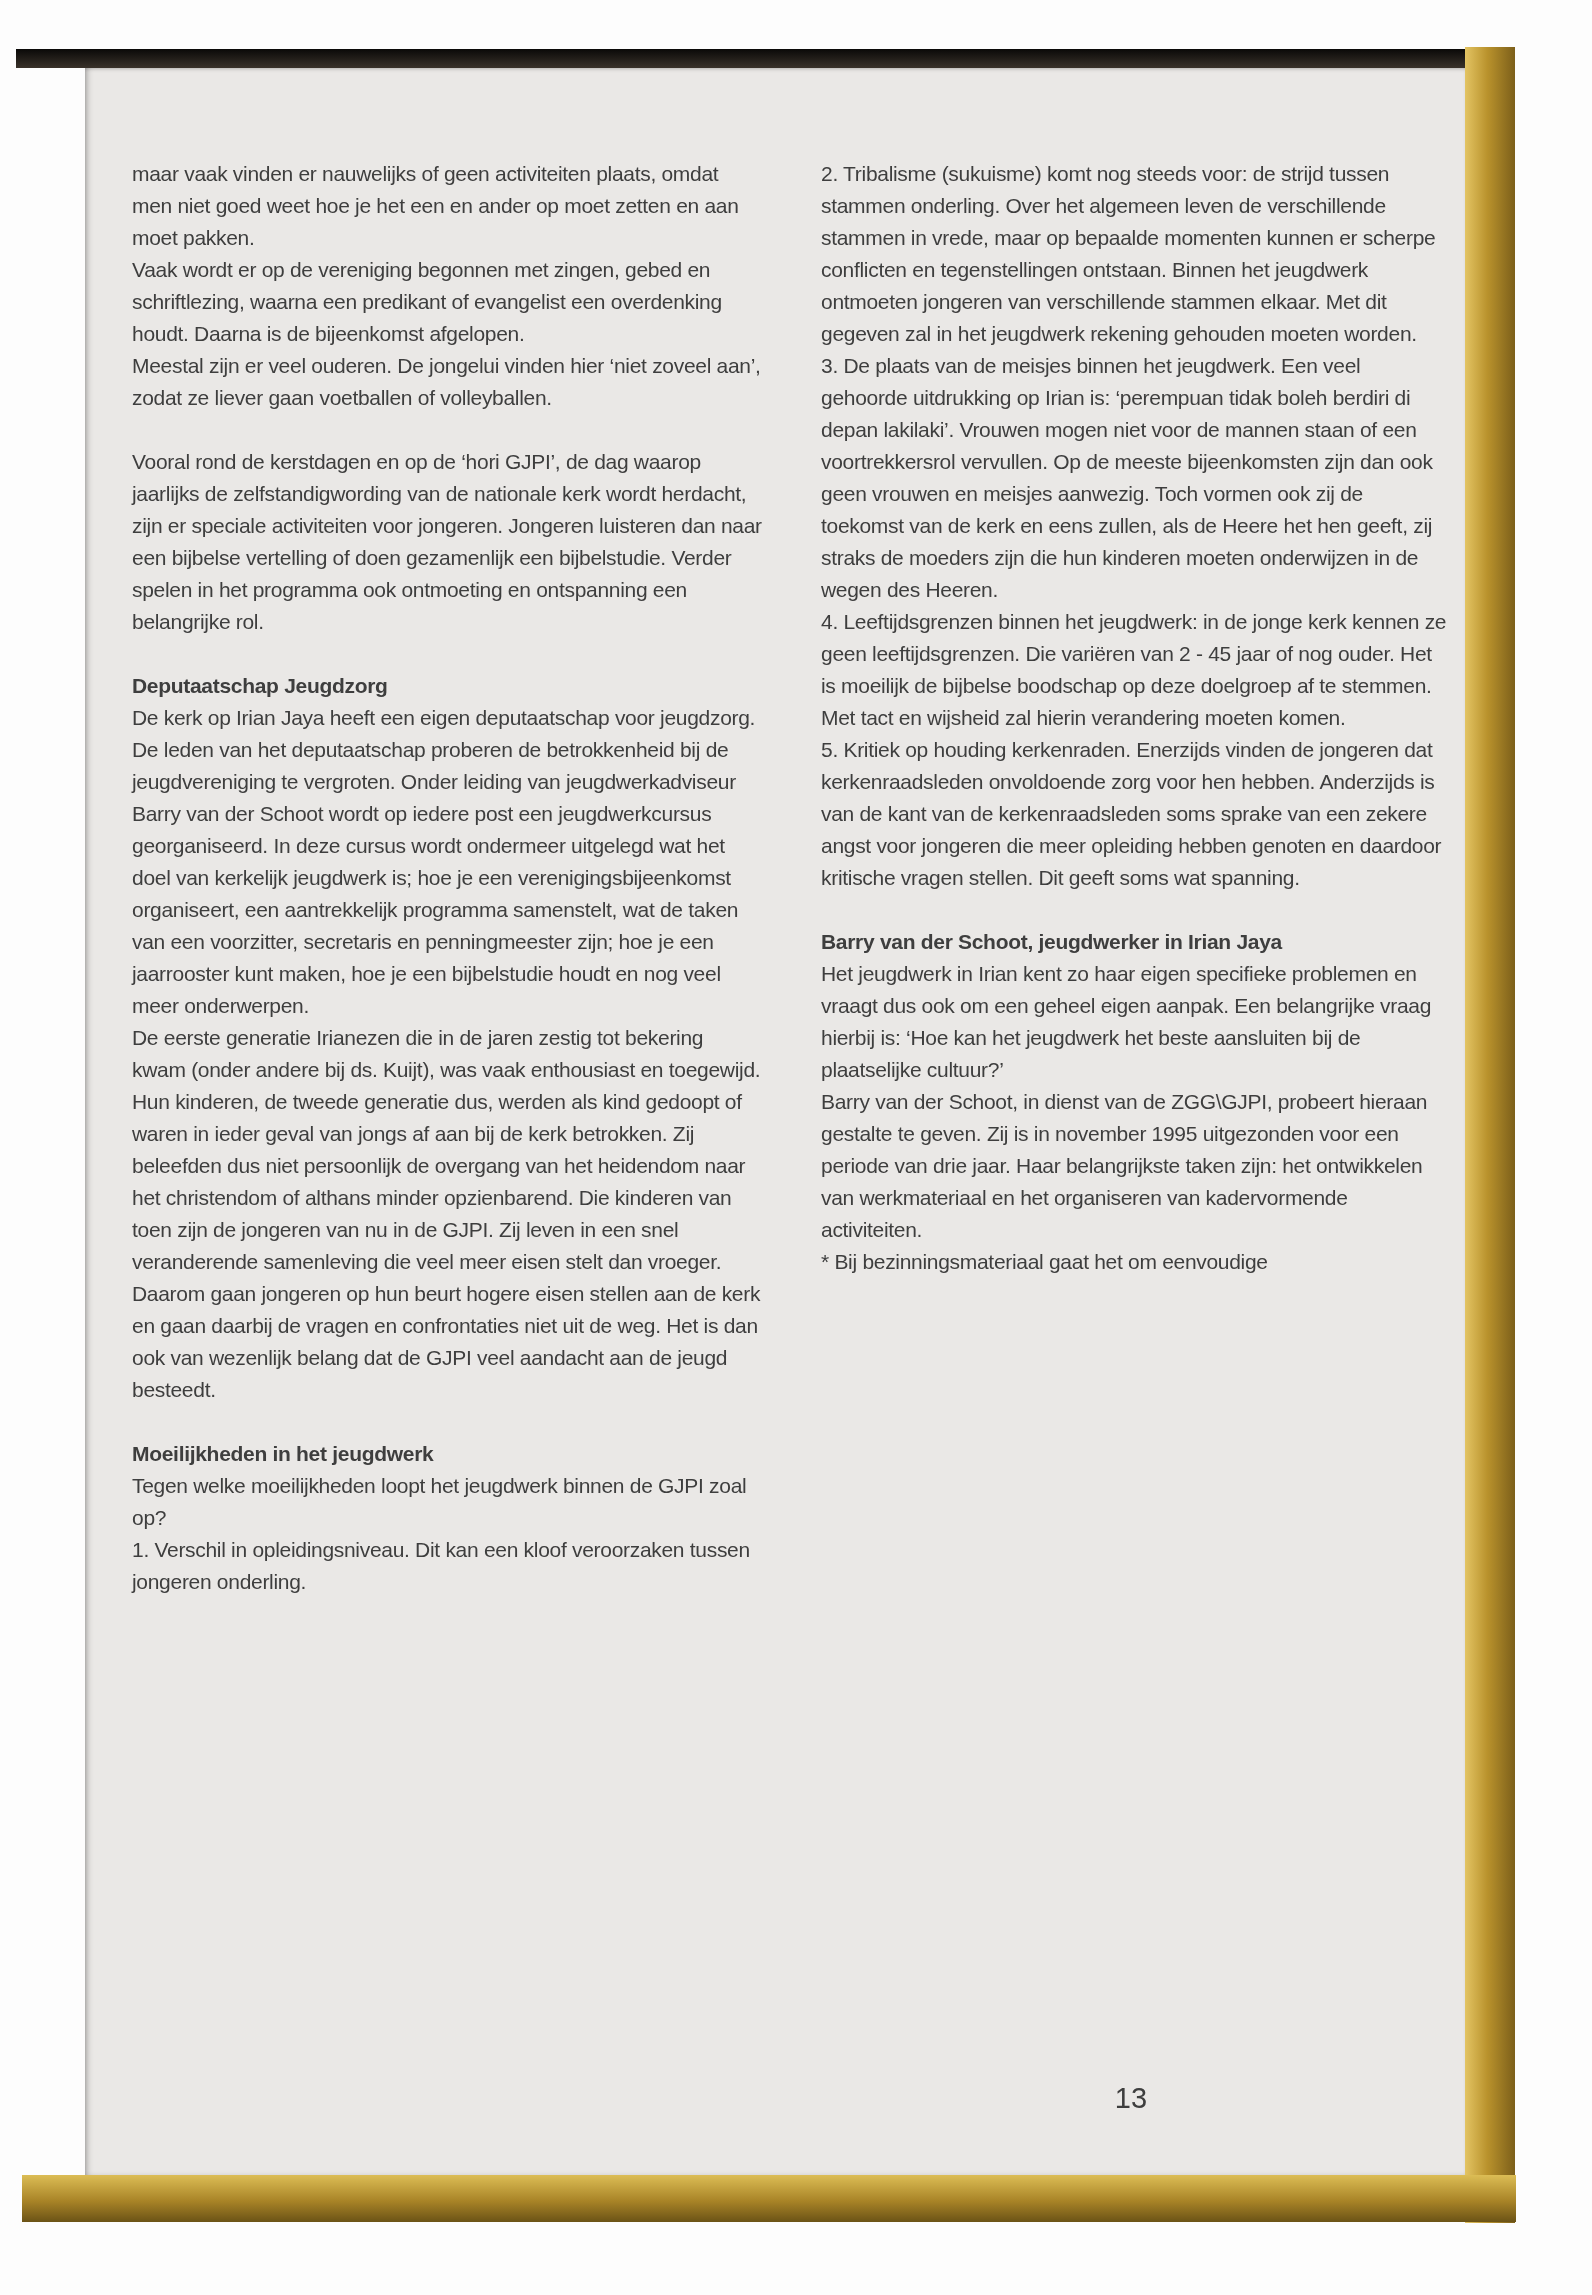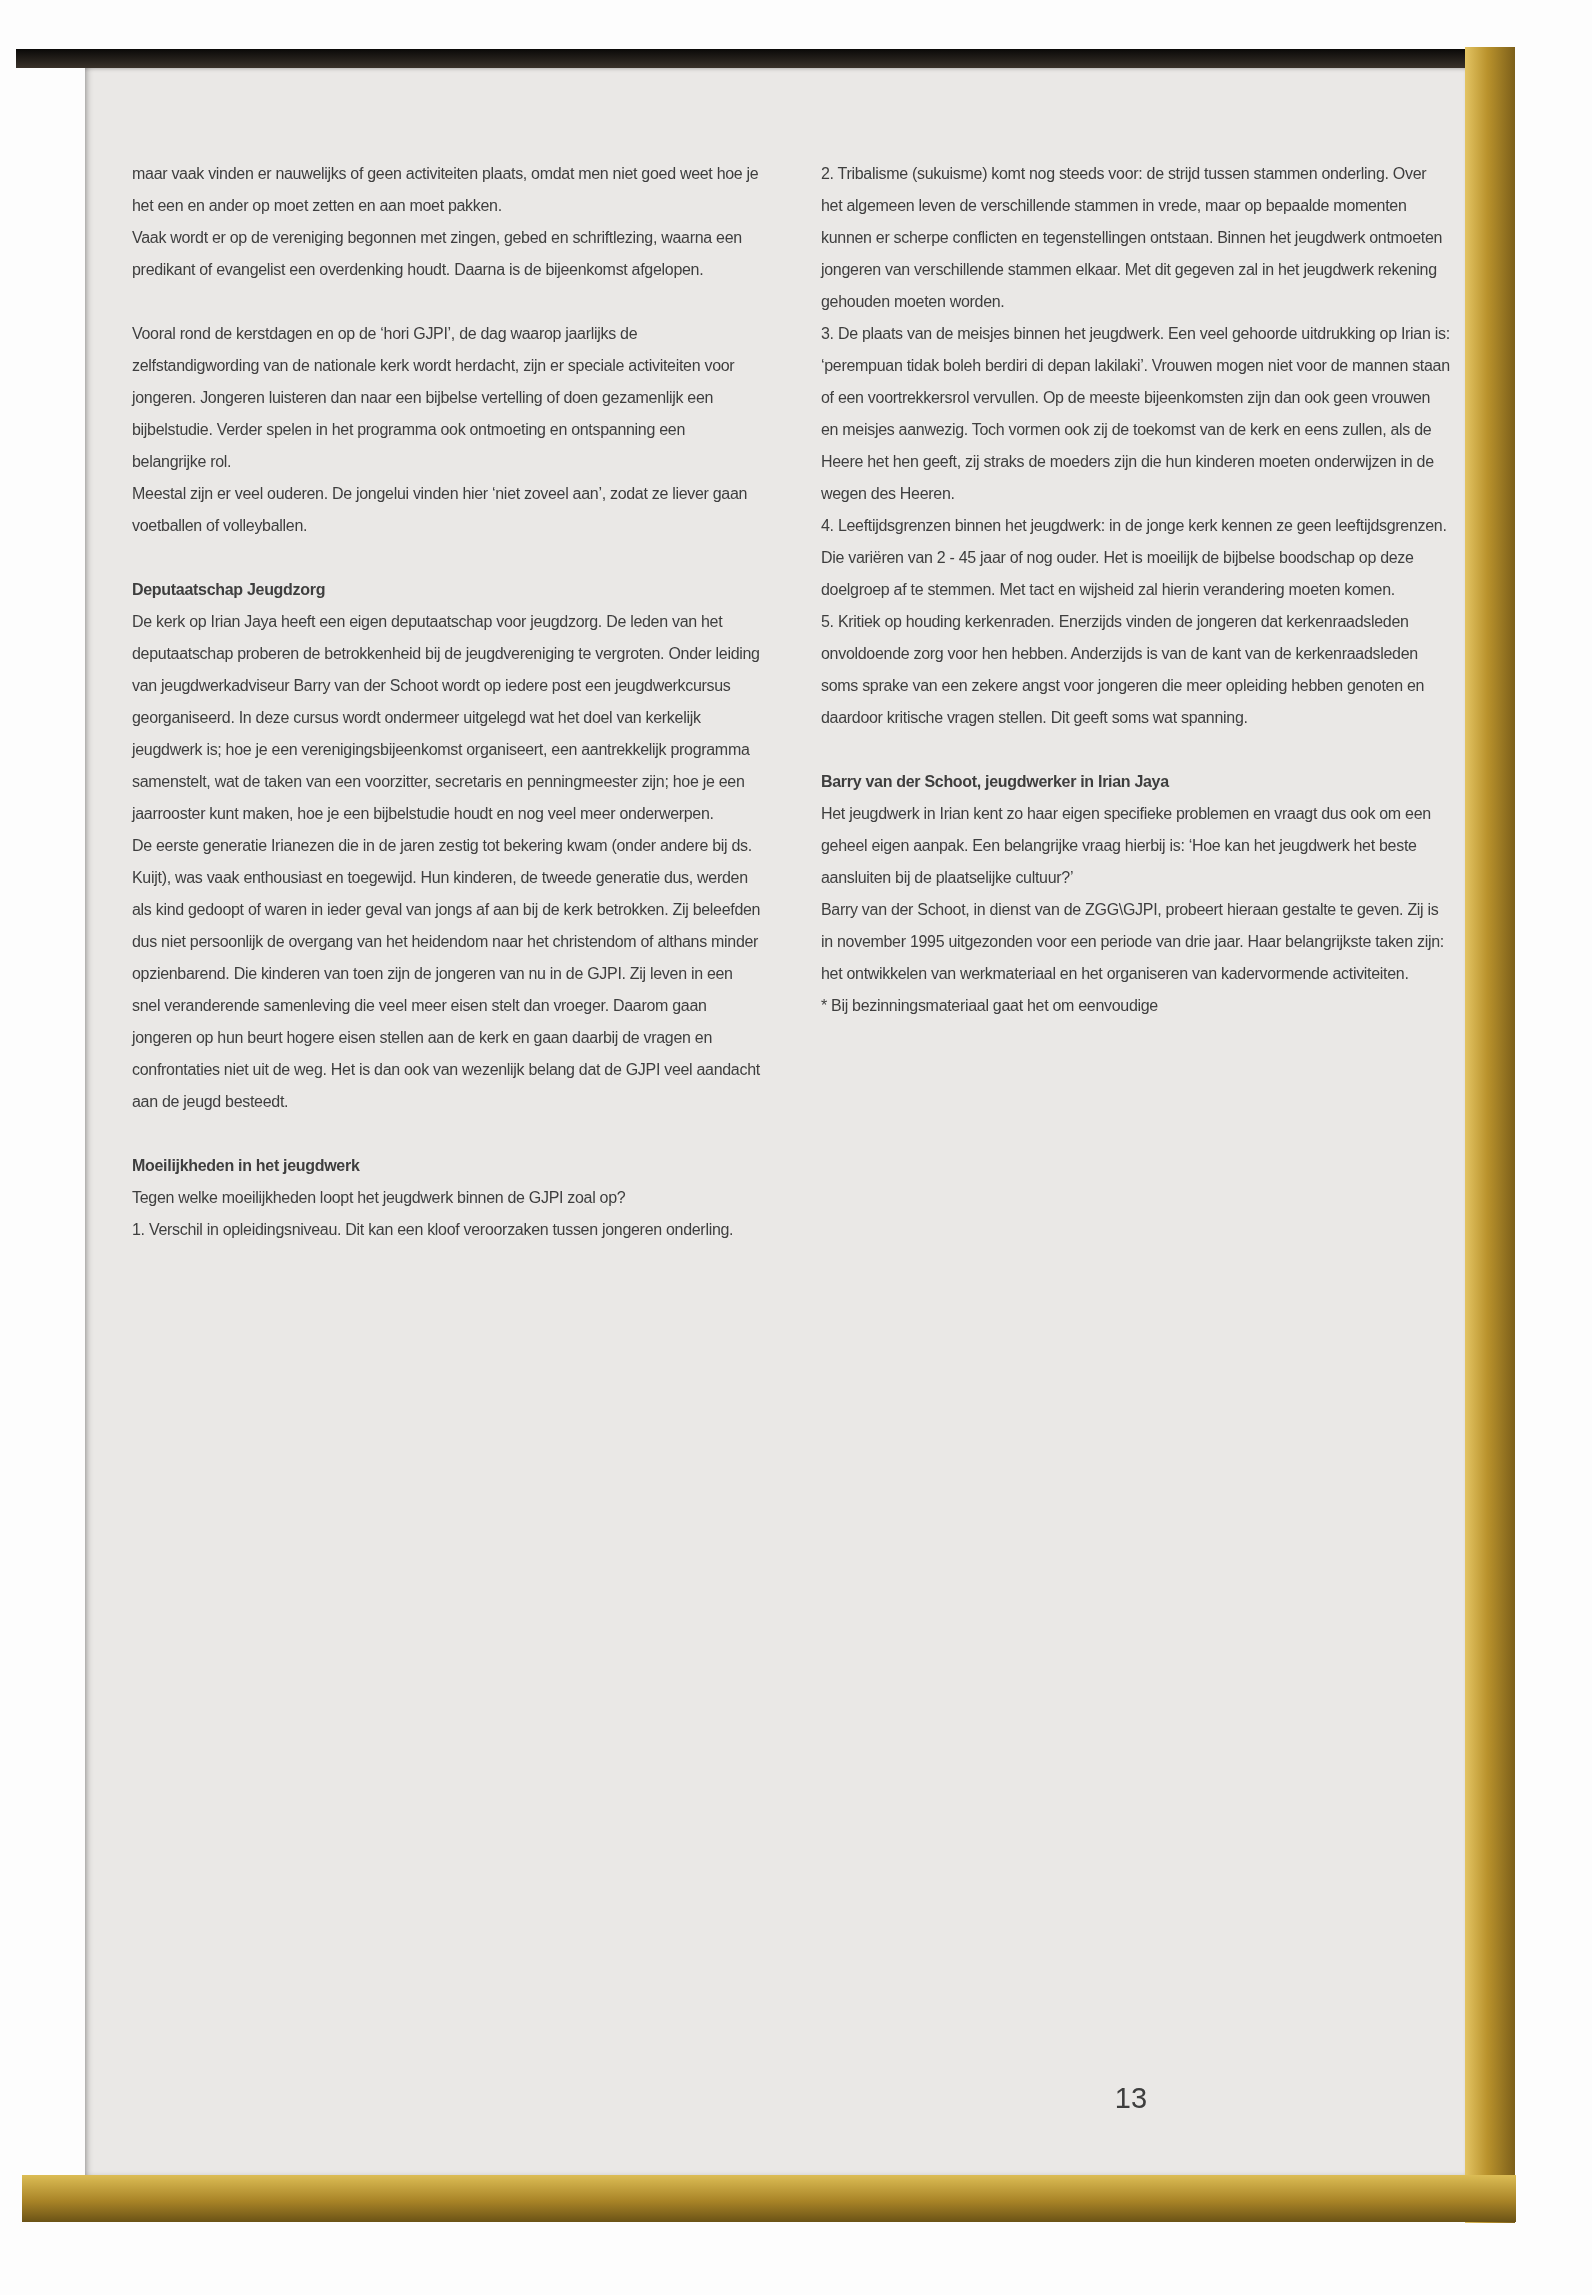--- a/index.html
+++ b/index.html
@@ -33,21 +33,21 @@
     box-shadow: inset 4.3px 0 7px -3.5px rgba(0,0,0,.4), inset 0 2.6px 4.3px -2.6px rgba(0,0,0,.25);
   }
 
   .columns {
     display:flex; gap:59px;
     padding:90px 14px 0 47px;
   }
   .col { width:631px; }
 
   p.para, h3.heading {
-    font-size:16px;
+    font-size:21px;
     line-height:32px;
     letter-spacing:-0.3px;
     color:var(--text,#3e3e3e);
     text-align:left;
   }
   h3.heading {
     font-weight:bold;
     margin-top:32px;
   }
   p.space-before { margin-top:32px; }
@@ -65,22 +65,22 @@
 <div class="scan">
   <div class="band-top"></div>
   <div class="band-right"></div>
   <div class="band-bottom"></div>
 
   <div class="page">
     <div class="columns">
       <div class="col">
           <p class="para">maar vaak vinden er nauwelijks of geen activiteiten plaats, omdat men niet goed weet hoe je het een en ander op moet zetten en aan moet pakken.</p>
           <p class="para">Vaak wordt er op de vereniging begonnen met zingen, gebed en schriftlezing, waarna een predikant of evangelist een overdenking houdt. Daarna is de bijeenkomst afgelopen.</p>
+          <p class="para">Meestal zijn er veel ouderen. De jongelui vinden hier ‘niet zoveel aan’, zodat ze liever gaan voetballen of volleyballen.</p>
           <p class="para space-before">Vooral rond de kerstdagen en op de ‘hori GJPI’, de dag waarop jaarlijks de zelfstandigwording van de nationale kerk wordt herdacht, zijn er speciale activiteiten voor jongeren. Jongeren luisteren dan naar een bijbelse vertelling of doen gezamenlijk een bijbelstudie. Verder spelen in het programma ook ontmoeting en ontspanning een belangrijke rol.</p>
-          <p class="para">Meestal zijn er veel ouderen. De jongelui vinden hier ‘niet zoveel aan’, zodat ze liever gaan voetballen of volleyballen.</p>
           <h3 class="heading">Deputaatschap Jeugdzorg</h3>
           <p class="para">De kerk op Irian Jaya heeft een eigen deputaatschap voor jeugdzorg. De leden van het deputaatschap proberen de betrokkenheid bij de jeugdvereniging te vergroten. Onder leiding van jeugdwerkadviseur Barry van der Schoot wordt op iedere post een jeugdwerkcursus georganiseerd. In deze cursus wordt ondermeer uitgelegd wat het doel van kerkelijk jeugdwerk is; hoe je een verenigingsbijeenkomst organiseert, een aantrekkelijk programma samenstelt, wat de taken van een voorzitter, secretaris en penningmeester zijn; hoe je een jaarrooster kunt maken, hoe je een bijbelstudie houdt en nog veel meer onderwerpen.</p>
           <p class="para">De eerste generatie Irianezen die in de jaren zestig tot bekering kwam (onder andere bij ds. Kuijt), was vaak enthousiast en toegewijd. Hun kinderen, de tweede generatie dus, werden als kind gedoopt of waren in ieder geval van jongs af aan bij de kerk betrokken. Zij beleefden dus niet persoonlijk de overgang van het heidendom naar het christendom of althans minder opzienbarend. Die kinderen van toen zijn de jongeren van nu in de GJPI. Zij leven in een snel veranderende samenleving die veel meer eisen stelt dan vroeger. Daarom gaan jongeren op hun beurt hogere eisen stellen aan de kerk en gaan daarbij de vragen en confrontaties niet uit de weg. Het is dan ook van wezenlijk belang dat de GJPI veel aandacht aan de jeugd besteedt.</p>
           <h3 class="heading">Moeilijkheden in het jeugdwerk</h3>
           <p class="para">Tegen welke moeilijkheden loopt het jeugdwerk binnen de GJPI zoal op?</p>
           <p class="para">1. Verschil in opleidingsniveau. Dit kan een kloof veroorzaken tussen jongeren onderling.</p>
         </div>
       <div class="col">
           <p class="para">2. Tribalisme (sukuisme) komt nog steeds voor: de strijd tussen stammen onderling. Over het algemeen leven de verschillende stammen in vrede, maar op bepaalde momenten kunnen er scherpe conflicten en tegenstellingen ontstaan. Binnen het jeugdwerk ontmoeten jongeren van verschillende stammen elkaar. Met dit gegeven zal in het jeugdwerk rekening gehouden moeten worden.</p>
           <p class="para">3. De plaats van de meisjes binnen het jeugdwerk. Een veel gehoorde uitdrukking op Irian is: ‘perempuan tidak boleh berdiri di depan lakilaki’. Vrouwen mogen niet voor de mannen staan of een voortrekkersrol vervullen. Op de meeste bijeenkomsten zijn dan ook geen vrouwen en meisjes aanwezig. Toch vormen ook zij de toekomst van de kerk en eens zullen, als de Heere het hen geeft, zij straks de moeders zijn die hun kinderen moeten onderwijzen in de wegen des Heeren.</p>

